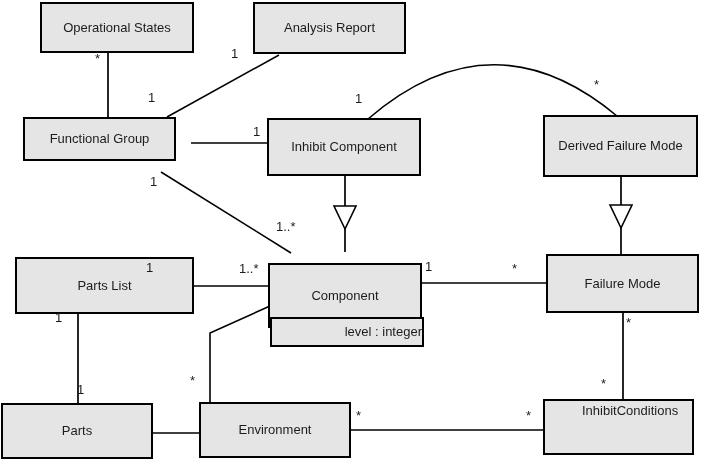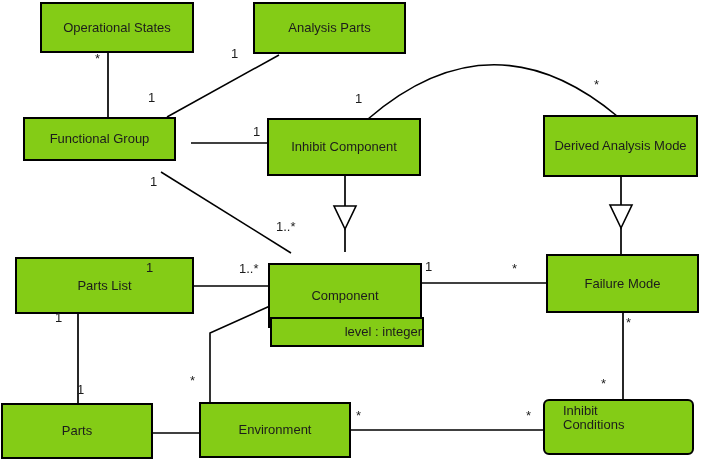--- a/index.html
+++ b/index.html
@@ -2,26 +2,26 @@
 <html><head>
 <meta charset="utf-8">
 <style>
   html,body{margin:0;padding:0;background:#ffffff;}
   #diagram{
     position:relative;width:702px;height:464px;background:#ffffff;
     font-family:"Liberation Sans", sans-serif;color:#1c1c1c;overflow:hidden;
   }
   #wires{position:absolute;left:0;top:0;width:702px;height:464px;}
   .box{
-    position:absolute;background:#84cc16;border:2px solid #000000;box-sizing:border-box;
+    position:absolute;background:#e5e5e5;border:2px solid #000000;box-sizing:border-box;
     display:flex;align-items:center;justify-content:center;
     font-size:13px;line-height:14px;color:#1c1c1c;
   }
   .box--attrs{justify-content:flex-end;padding-left:13px;}
-  .box--multiline{align-items:flex-start;justify-content:flex-start;flex-direction:column;padding:3px 0 0 18px;border-radius:6px;}
+  .box--multiline{align-items:flex-start;justify-content:flex-start;flex-direction:row;padding:3px 0 0 37px;}
   .mult{
     position:absolute;font-size:13px;line-height:12px;color:#1c1c1c;white-space:nowrap;
   }
 </style>
 </head>
 <body>
 
 <div id="diagram">
 
   <svg id="wires" viewBox="0 0 702 464" xmlns="http://www.w3.org/2000/svg">
@@ -61,33 +61,33 @@
     <line x1="623" y1="313" x2="623" y2="400" stroke="#000" stroke-width="1.7"></line>
 
     <line x1="351" y1="430" x2="544" y2="430" stroke="#000" stroke-width="1.7"></line>
   </svg>
 
   <div class="box" style="left:40px;top:2px;width:154px;height:51px">
     <span>Operational States</span>
   </div>
 
   <div class="box" style="left:253px;top:2px;width:153px;height:52px">
-    <span>Analysis Parts</span>
+    <span>Analysis Report</span>
   </div>
 
   <div class="box" style="left:23px;top:117px;width:153px;height:44px">
     <span>Functional Group</span>
   </div>
 
   <div class="box" style="left:267px;top:118px;width:154px;height:58px">
     <span>Inhibit Component</span>
   </div>
 
   <div class="box" style="left:543px;top:115px;width:155px;height:62px">
-    <span>Derived Analysis Mode</span>
+    <span>Derived Failure Mode</span>
   </div>
 
   <div class="box" style="left:15px;top:257px;width:179px;height:57px">
     <span>Parts List</span>
   </div>
 
   <div class="box" style="left:268px;top:263px;width:154px;height:65px">
     <span>Component</span>
   </div>
   <div class="box box--attrs" style="left:270px;top:317px;width:154px;height:30px">

